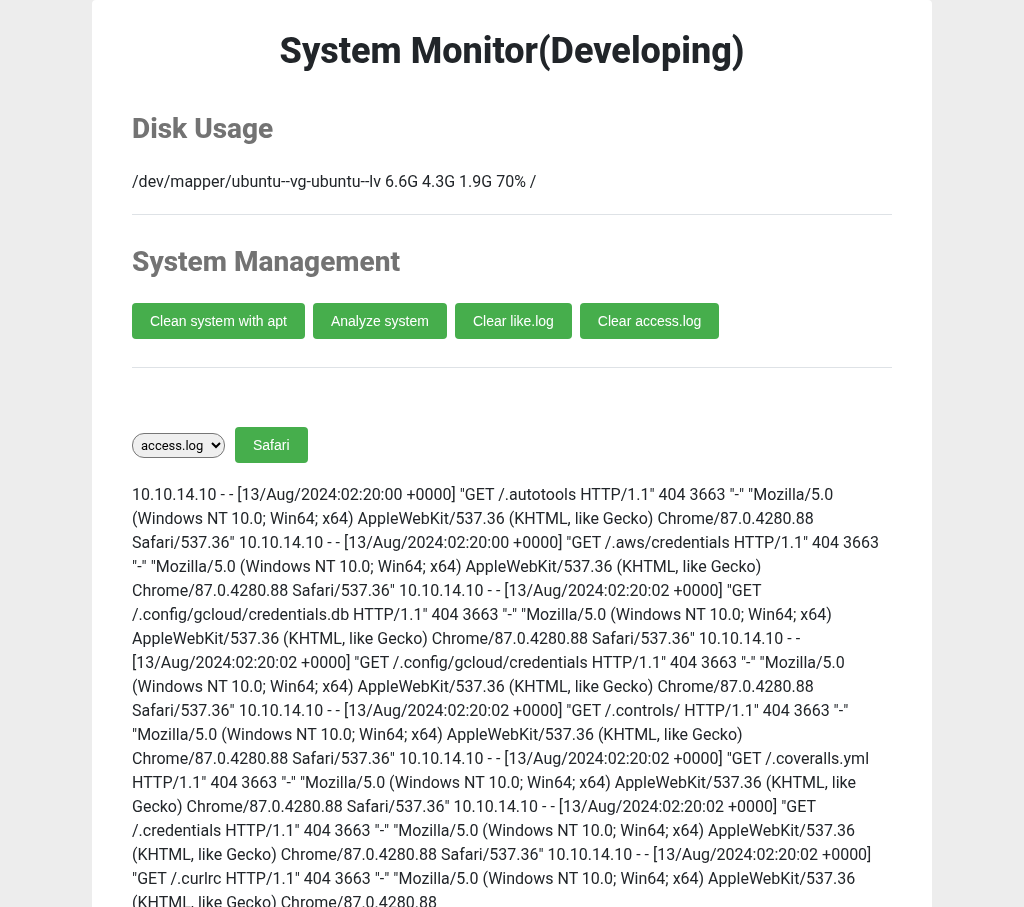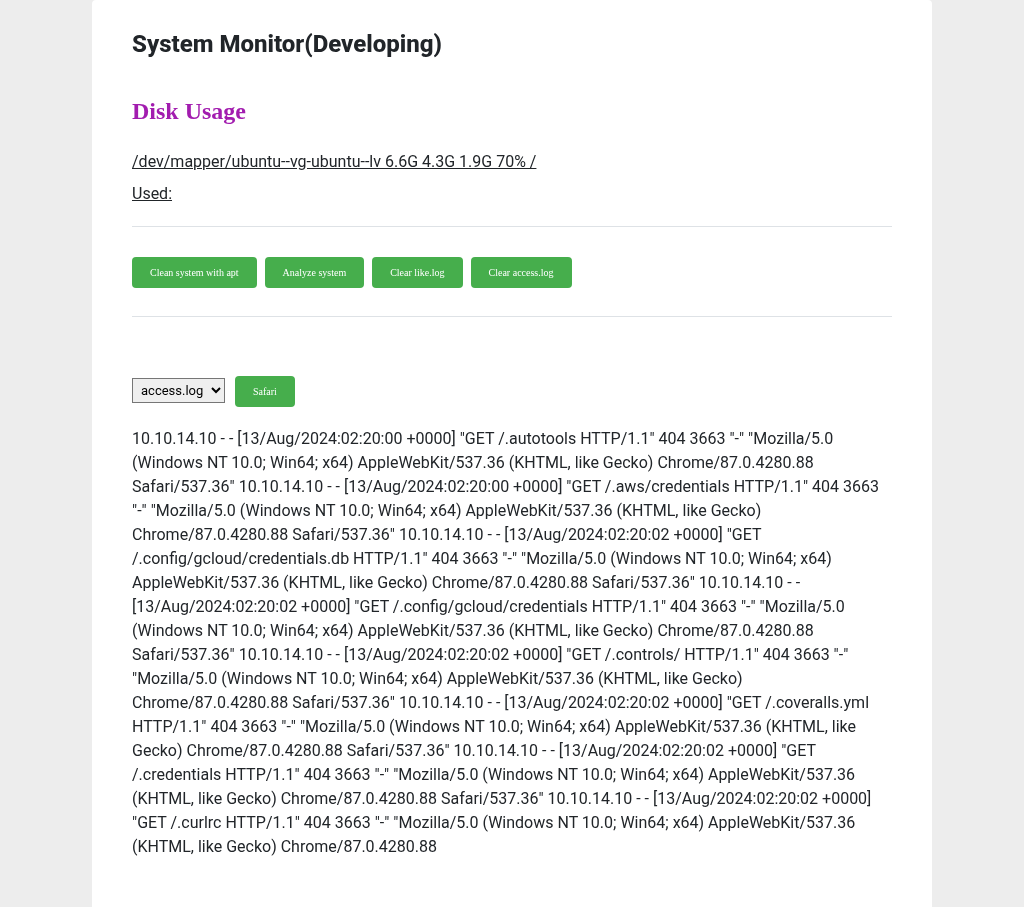--- a/index.html
+++ b/index.html
@@ -15,73 +15,71 @@
     }
     .container {
       background-color: #ffffff;
       margin: 0 auto;
       width: 840px;
       padding: 20px 40px 40px 40px;
       border-radius: 4px;
       min-height: 907px;
     }
     h1 {
-      text-align: left;
-      font-size: 24px;
+      text-align: center;
+      font-size: 36px;
       font-weight: 800;
       color: #212529;
       margin-bottom: 40px;
       margin-top: 10px;
     }
     h3 {
-      font-size: 24px;
+      font-size: 28px;
       font-weight: 800;
-      color: #a21caf;
+      color: #737373;
       margin-bottom: 25px;
-      font-family: Liberation Serif, serif;
     }
     .section {
       margin-bottom: 20px;
     }
     .disk-section p {
       font-size: 16px;
       color: #212529;
       margin-bottom: 8px;
       line-height: 1.5;
-      text-decoration: underline;
     }
     hr {
       border: none;
       border-top: 1px solid #dee2e6;
       margin: 20px 0 30px 0;
     }
     .btn {
       background-color: #46ae4c;
       color: #ffffff;
       border: none;
       padding: 10px 18px;
-      font-size: 10px;
+      font-size: 14px;
       border-radius: 4px;
       cursor: pointer;
-      font-family: Liberation Serif, serif;
+      font-family: Liberation Sans, sans-serif;
       margin-right: 4px;
       margin-bottom: 8px;
       display: inline-block;
     }
     .buttons-row {
       margin-bottom: 10px;
     }
     .analyze-row {
       margin-bottom: 12px;
     }
     select {
       padding: 3px 4px;
       font-size: 13px;
       border: 1px solid #767676;
-      border-radius: 0;
+      border-radius: 12px;
       background-color: #efefef;
       font-family: inherit;
       vertical-align: middle;
       margin-right: 6px;
     }
     .log-output {
       font-size: 16px;
       color: #212529;
       line-height: 1.5;
       word-wrap: break-word;
@@ -92,26 +90,26 @@
   </style>
 </head>
 <body>
 
 <div class="container">
   <h1>System Monitor(Developing)</h1>
 
   <div class="section disk-section">
     <h3>Disk Usage</h3>
     <p>/dev/mapper/ubuntu--vg-ubuntu--lv 6.6G 4.3G 1.9G 70% /</p>
-    <p>Used:</p>
   </div>
 
   <hr>
 
   <div class="section">
+    <h3>System Management</h3>
     <div class="buttons-row">
       <button class="btn">Clean system with apt</button>
       <button class="btn">Analyze system</button>
       <button class="btn">Clear like.log</button>
       <button class="btn">Clear access.log</button>
     </div>
   </div>
 
   <hr class="spacer-hr">
 

